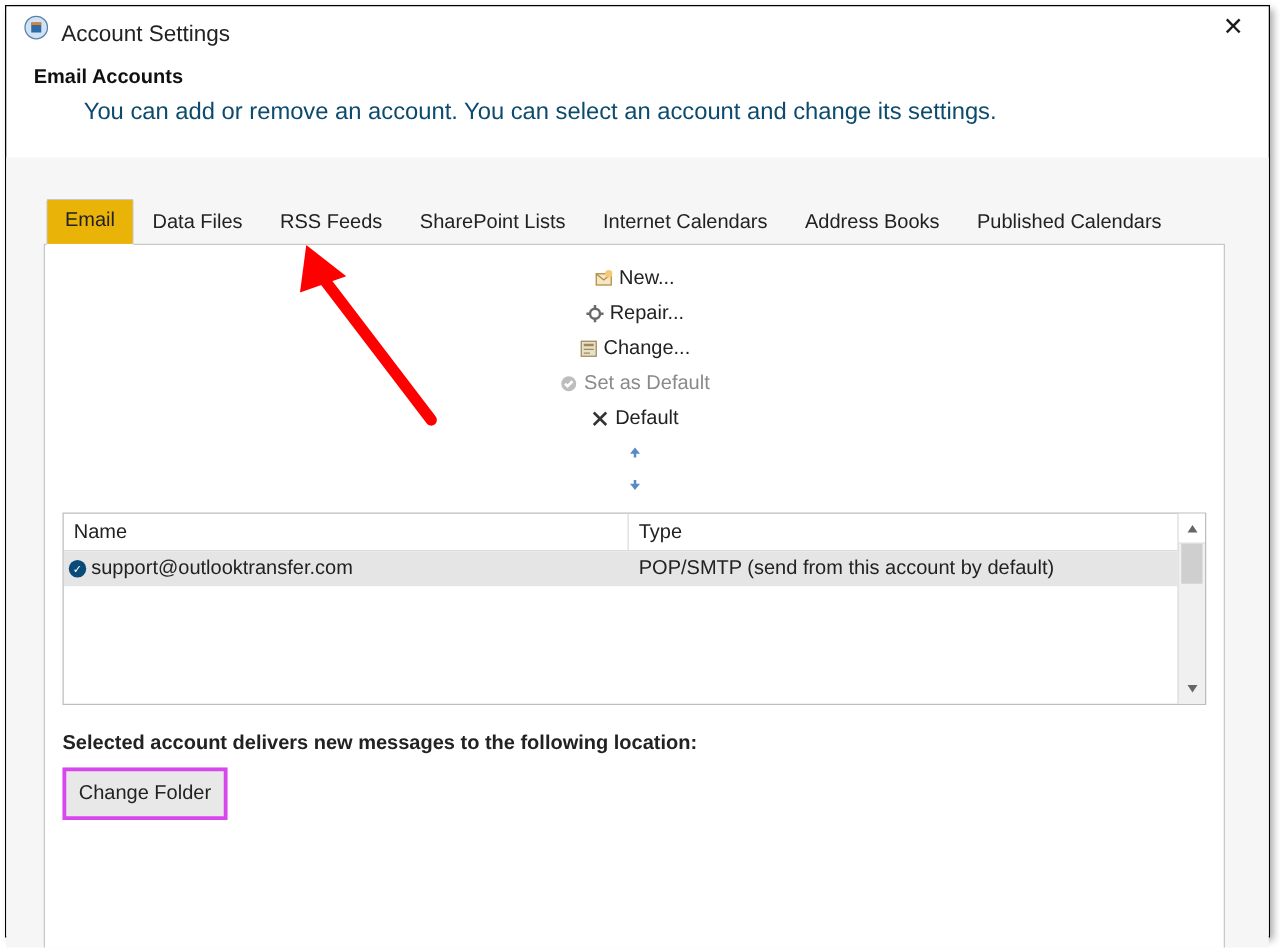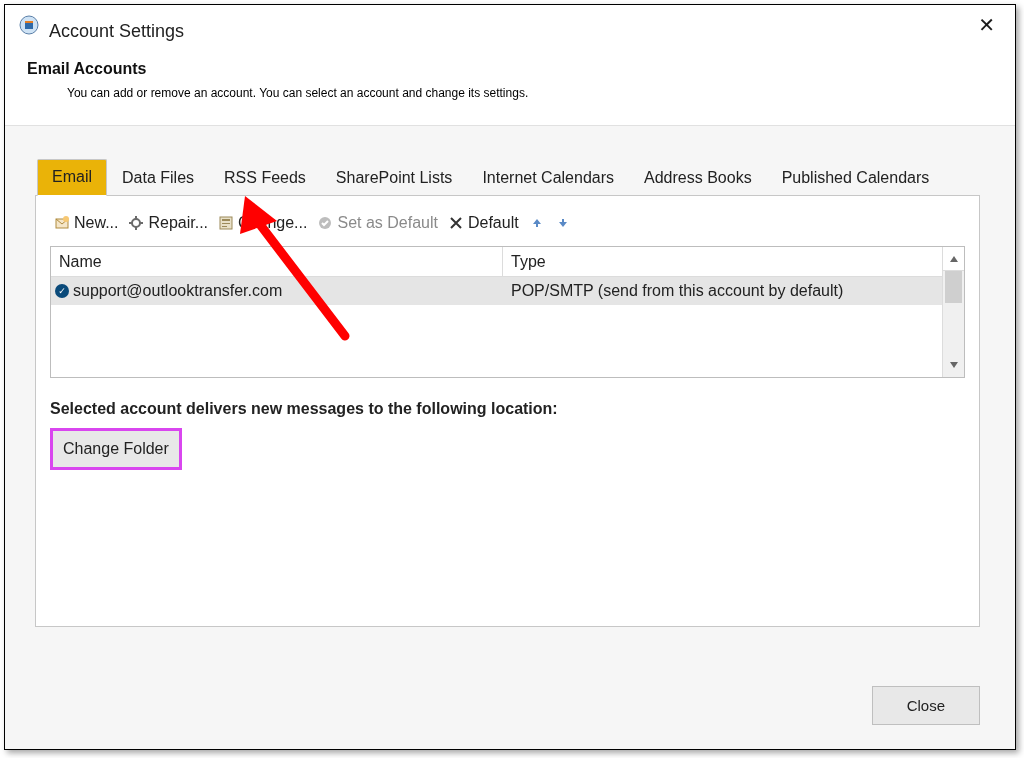--- a/index.html
+++ b/index.html
@@ -22,21 +22,21 @@
     width: 20px; height: 20px; margin-right: 10px;
     display:flex; align-items:center; justify-content:center;
   }
   .titlebar .title { font-size: 18px; color:#222;margin-top:12px; }
   .titlebar .spacer { flex: 1; }
   .close-x { font-size: 20px; line-height: 1; color:#1a1a1a; cursor: pointer; padding:4px 6px; }
 
   
   .header-area { padding: 15px 18px 25px 22px; }
   .header-area .heading { font-weight: 700; font-size: 16px; margin-bottom: 8px; color:#111; }
-  .header-area .subtext { padding-left: 40px; font-size: 12px; color:#000000; }
+  .header-area .subtext { padding-left: 40px; font-size: 19px; color:#0c4a6e; }
 
   .divider { height:1px; background:#e1e1e1; }
 
   
   .body-area {
     flex:1; background:#f6f6f6; padding: 32px 35px 20px 30px;
     display:flex; flex-direction:column; position:relative;
   }
 
   
@@ -55,30 +55,30 @@
   }
 
   .tab-panel {
     background:#fff; border:1px solid #c7c7c7; flex:0 0 auto;
     padding: 18px 14px 16px 14px; position:relative;
   }
 
   
   .toolbar {
     display:flex; align-items:center; gap:10px; padding: 0 4px 14px 4px;
-    font-size:16px; flex-wrap:wrap;
+    font-size:16px; flex-wrap:wrap;flex-direction:column;
   }
   .tbtn { display:flex; align-items:center; gap:4px; cursor:pointer; color:#222; }
   .tbtn.disabled { color:#8a8a8a; cursor:default; }
   .tbtn .ico { width:16px; height:16px; display:inline-flex; align-items:center; justify-content:center; }
   .mini { width:12px; height:12px; }
 
   
   .list {
-    border:1px solid #bdbdbd; height:132px; position:relative; background:#fff;
+    border:1px solid #bdbdbd; height:154px; position:relative; background:#fff;
   }
   .list-header {
     display:flex; height:30px; align-items:center; font-size:16px;
   }
   .col-name { width:452px; padding-left:8px; border-right:1px solid #dcdcdc; height:100%; display:flex; align-items:center; border-bottom:1px solid #dcdcdc;}
   .col-type { flex:1; padding-left:8px; height:100%; display:flex; align-items:center; border-bottom:1px solid #dcdcdc;}
   .list-body { position:absolute; left:0; right:22px; top:30px; bottom:0; overflow:hidden; }
   .row {
     display:flex; align-items:center; height:28px; background:#e5e5e5; font-size:16px;
   }

